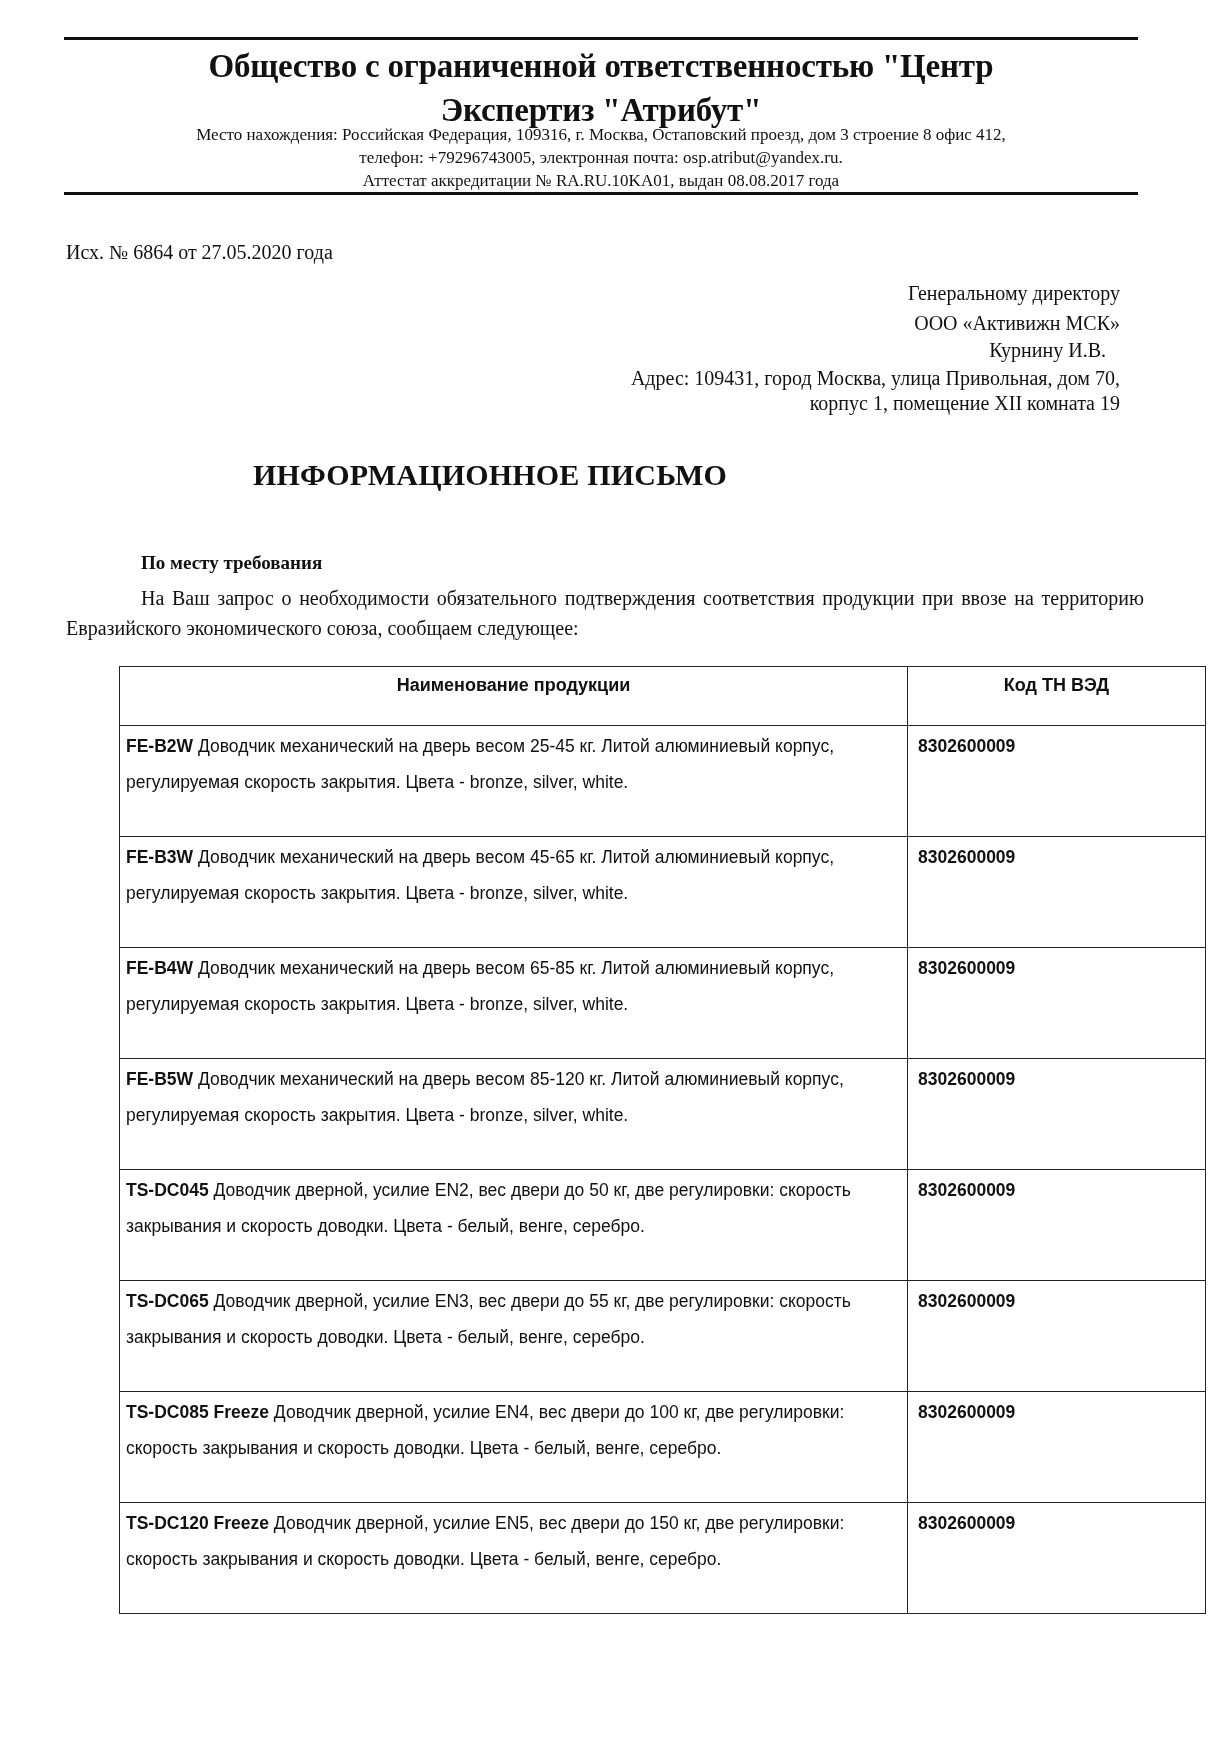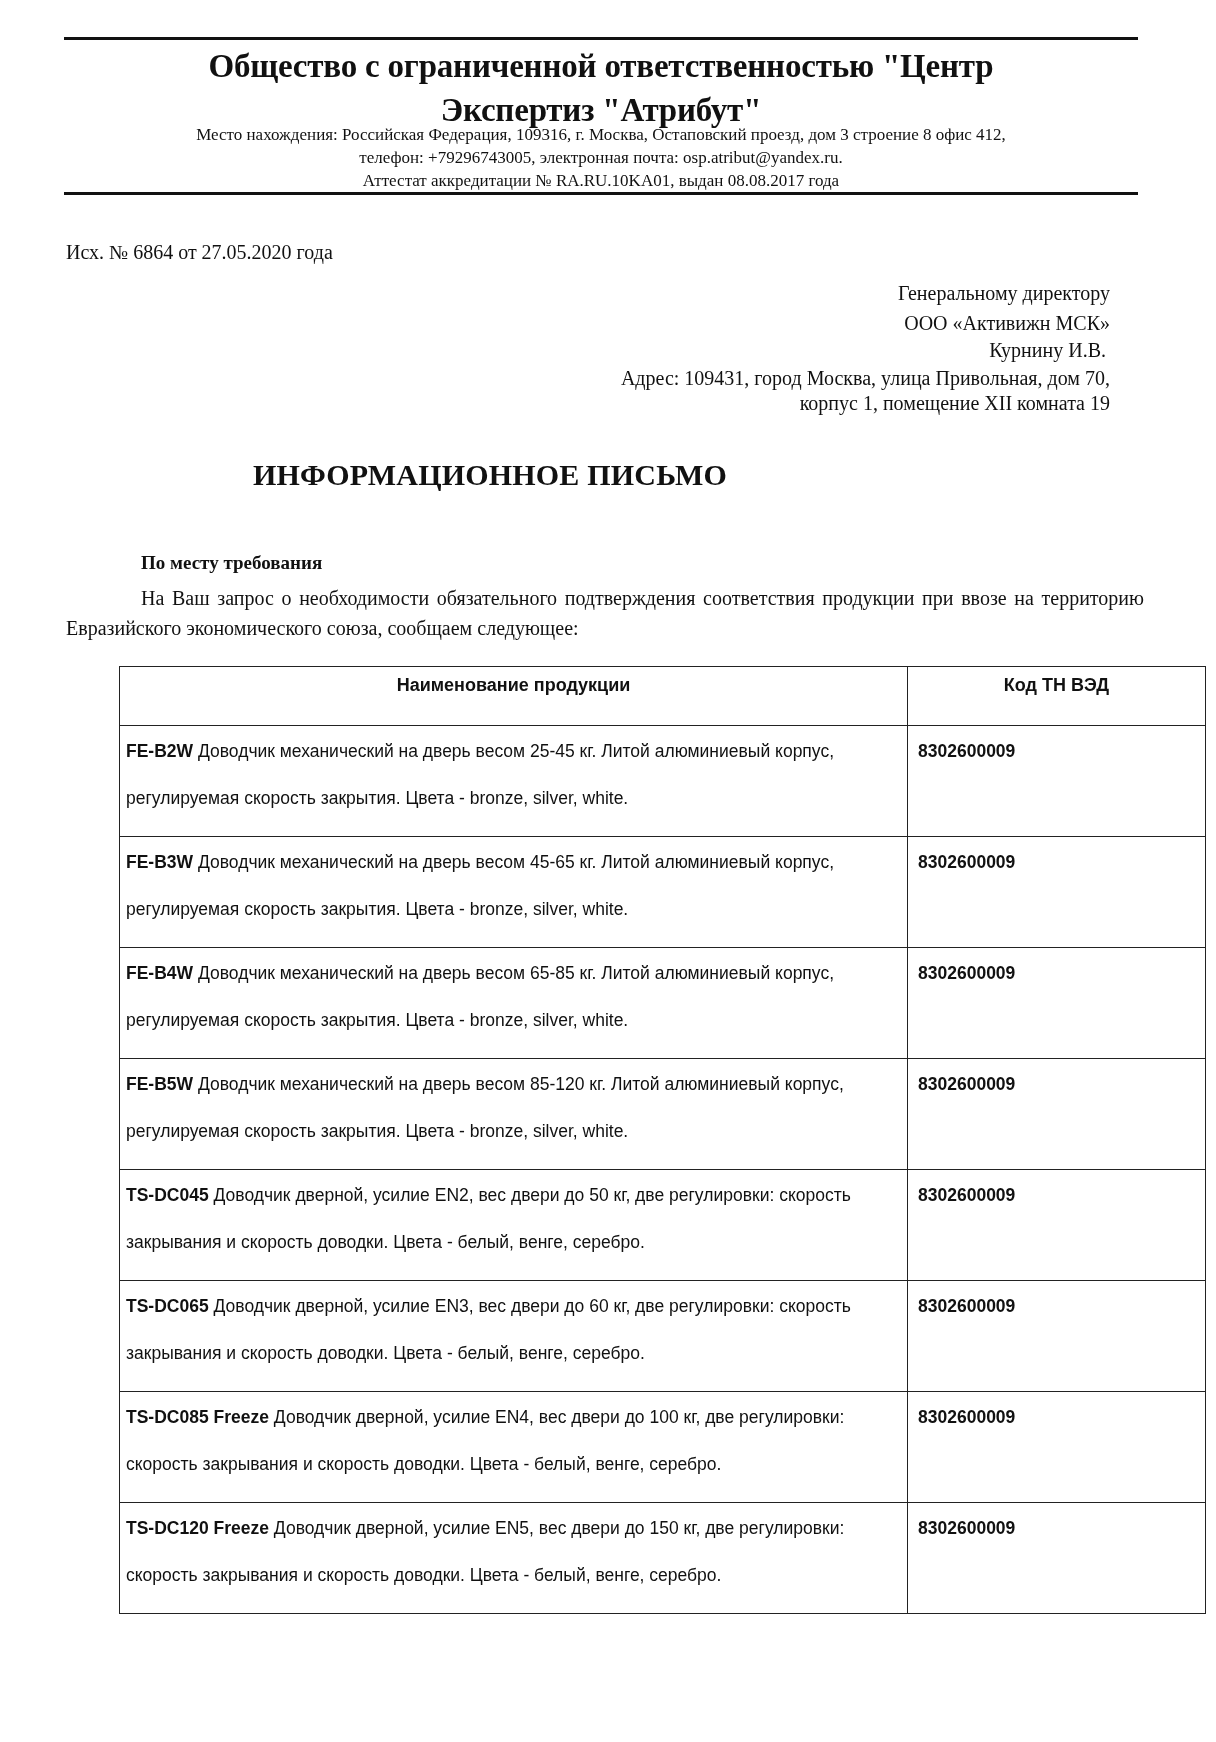--- a/index.html
+++ b/index.html
@@ -12,37 +12,37 @@
 
     .org-name { position: absolute; left: 64px; width: 1074px; top: 44px; text-align: center;
       font-weight: bold; font-size: 33px; line-height: 44px; letter-spacing: -0.2px; }
     .org-info { position: absolute; left: 64px; width: 1074px; text-align: center; font-size: 17px; line-height: 22px; }
     .org-info.l1 { top: 124px; }
     .org-info.l2 { top: 147px; }
     .org-info.l3 { top: 170px; }
 
     .outgoing { position: absolute; left: 66px; top: 241px; font-size: 20px; }
 
-    .recipient { position: absolute; right: 106px; text-align: right; font-size: 20px; line-height: 28px; }
+    .recipient { position: absolute; right: 96px; text-align: right; font-size: 20px; line-height: 28px; }
     .recipient.r1 { top: 279px; }
     .recipient.r2 { top: 309px; text-align: right; }
     .recipient.r3 { top: 336px; right: 110px; }
     .recipient.r4 { top: 364px; }
     .recipient.r5 { top: 389px; }
 
     .doc-title { position: absolute; left: 0; width: 980px; top: 458px; text-align: center; font-size: 30px; font-weight: bold; letter-spacing: 0.2px; }
     .place { position: absolute; left: 141px; top: 530px; font-size: 19px; font-weight: bold; margin-top: 22px; }
 
     .intro { position: absolute; left: 66px; width: 1078px; top: 583px; font-size: 20px; line-height: 30px; text-align: justify; text-indent: 75px; }
 
     table.products { position: absolute; left: 119px; top: 666px; width: 1087px; border-collapse: collapse; }
     table.products th, table.products td { border: 1.5px solid #222; vertical-align: top; }
     table.products th { height: 50px; font-weight: bold; font-size: 18px; text-align: center; padding: 8px 6px 0 6px; font-family: "Liberation Sans", "DejaVu Sans", sans-serif; }
     table.products th.code-h { text-align: center; }
-    table.products td { font-family: "Liberation Sans", "DejaVu Sans", sans-serif; font-size: 17.5px; line-height: 47px; height: 108px; padding: 2px 6px 0 6px; }
+    table.products td { font-family: "Liberation Sans", "DejaVu Sans", sans-serif; font-size: 17.5px; line-height: 36px; height: 108px; padding: 2px 6px 0 6px; }
     table.products td.name { width: 775px; }
     table.products td.code { font-weight: bold; padding-left: 10px; }
     .model { font-weight: bold; }
   </style>
 </head>
 <body>
 
 <div class="hdr-line top"></div>
 
 <div class="org-name serif">
@@ -91,21 +91,21 @@
       </tr>
       <tr>
         <td class="name"><span class="model">FE-B5W</span><span> Доводчик механический на дверь весом 85-120 кг. Литой алюминиевый корпус, регулируемая скорость закрытия. Цвета - bronze, silver, white.</span></td>
         <td class="code">8302600009</td>
       </tr>
       <tr>
         <td class="name"><span class="model">TS-DC045</span><span> Доводчик дверной, усилие EN2, вес двери до 50 кг, две регулировки: скорость закрывания и скорость доводки. Цвета - белый, венге, серебро.</span></td>
         <td class="code">8302600009</td>
       </tr>
       <tr>
-        <td class="name"><span class="model">TS-DC065</span><span> Доводчик дверной, усилие EN3, вес двери до 60 кг, две регулировки: скорость закрывания и скорость доводки. Цвета - белый, венге, серебро.</span></td>
+        <td class="name"><span class="model">TS-DC065</span><span> Доводчик дверной, усилие EN3, вес двери до 55 кг, две регулировки: скорость закрывания и скорость доводки. Цвета - белый, венге, серебро.</span></td>
         <td class="code">8302600009</td>
       </tr>
       <tr>
         <td class="name"><span class="model">TS-DC085 Freeze</span><span> Доводчик дверной, усилие EN4, вес двери до 100 кг, две регулировки: скорость закрывания и скорость доводки. Цвета - белый, венге, серебро.</span></td>
         <td class="code">8302600009</td>
       </tr>
       <tr>
         <td class="name"><span class="model">TS-DC120 Freeze</span><span> Доводчик дверной, усилие EN5, вес двери до 150 кг, две регулировки: скорость закрывания и скорость доводки. Цвета - белый, венге, серебро.</span></td>
         <td class="code">8302600009</td>
       </tr>

